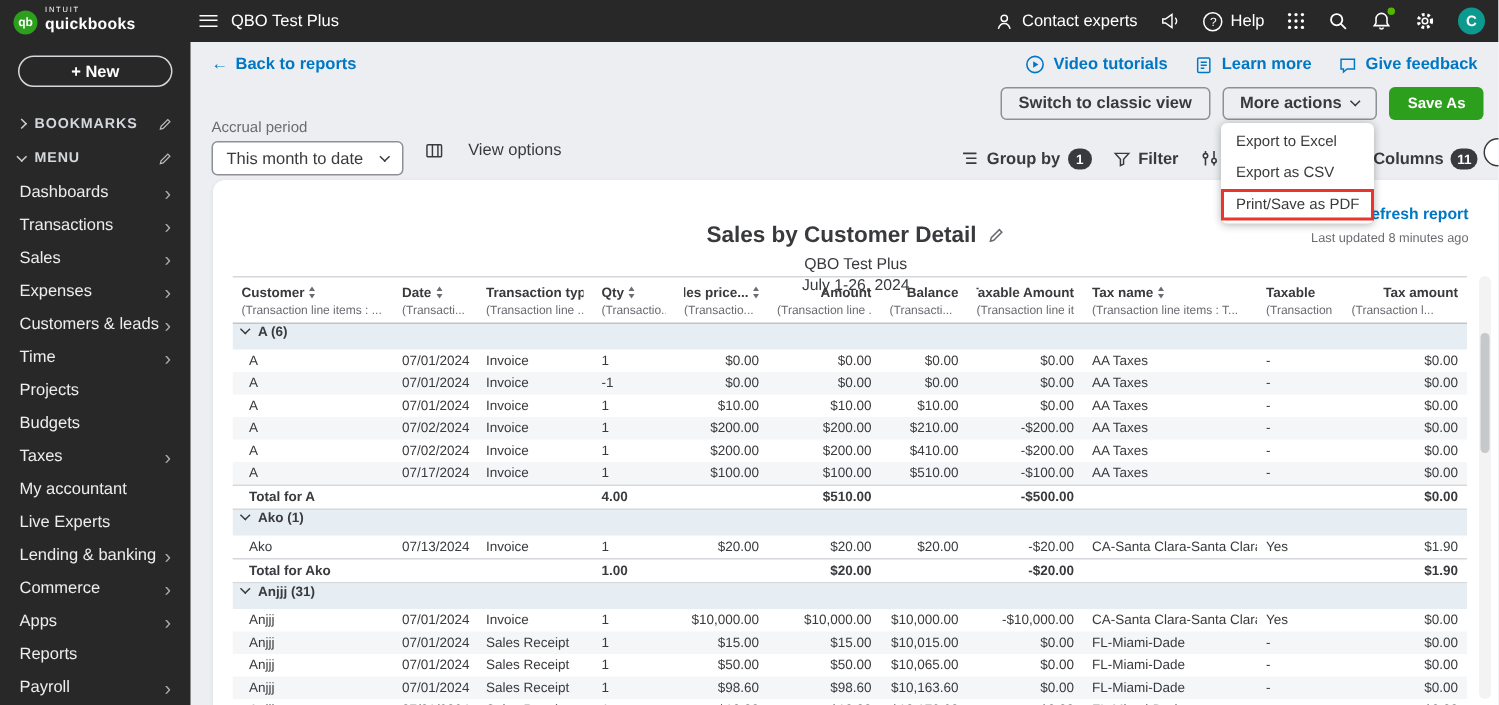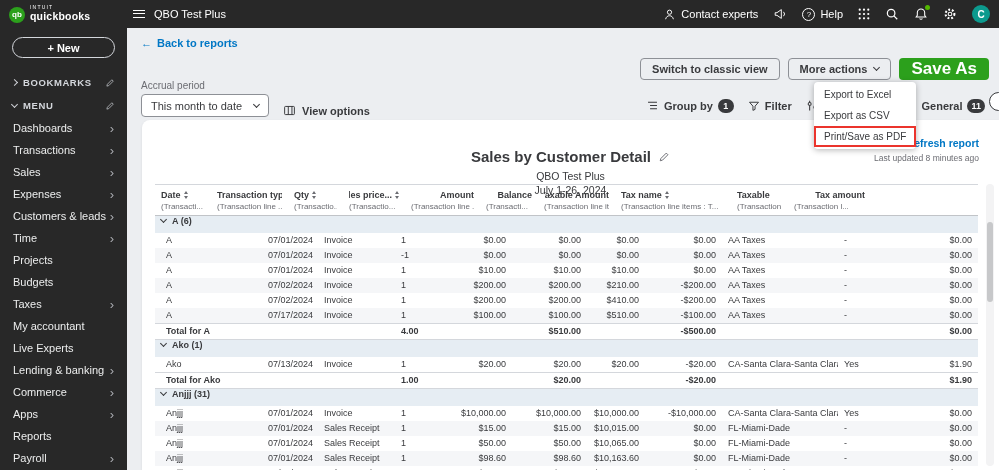--- a/index.html
+++ b/index.html
@@ -35,30 +35,30 @@
 
   
   .main{position:absolute;top:28px;left:127px;width:872px;height:442px;background:#eceef1}
   .subheader{position:absolute;top:0;left:0;right:0;height:30px;display:flex;align-items:center;padding:0 14px}
   .back-link{color:#0077c5;font-weight:600;display:flex;gap:5px;align-items:center;cursor:pointer}
   .sub-right{margin-left:auto;display:flex;gap:18px;align-items:center}
   .sub-link{color:#0077c5;font-weight:600;display:flex;gap:5px;align-items:center;cursor:pointer}
 
   .toolbar{position:absolute;top:30px;right:10px;display:flex;gap:8px;align-items:center;z-index:10}
   .btn{height:22px;padding:0 11px;border:1px solid #8d9096;border-radius:4px;background:transparent;font-weight:600;font-size:11px;color:#393a3d;display:inline-flex;align-items:center;cursor:pointer;white-space:nowrap}
-  .btn-green{height:22px;padding:0 12px;border:none;border-radius:4px;background:#2ca01c;color:#fff;font-weight:600;font-size:17px;display:inline-flex;align-items:center;cursor:pointer}
+  .btn-green{height:22px;padding:0 12px;border:none;border-radius:4px;background:#2ca01c;color:#fff;font-weight:600;font-size:10px;display:inline-flex;align-items:center;cursor:pointer}
   .caret{display:inline-block;width:5px;height:5px;border-right:1.4px solid currentColor;border-bottom:1.4px solid currentColor;transform:rotate(45deg);margin-left:7px;margin-top:-3px}
   .annot{border:2px solid #eb342c;border-radius:5px;padding:1px;display:inline-flex}
 
   .filters{position:absolute;top:52px;left:14px;right:10px;display:flex;align-items:flex-end;gap:14px;z-index:5}
   .fgroup{display:flex;flex-direction:column;gap:3px}
   .flabel{font-size:10px;color:#6b6c72}
   .select{height:23px;border:1px solid #8d9096;border-radius:4px;background:#fff;display:flex;align-items:center;padding:0 9px;font-size:11px;cursor:pointer;white-space:nowrap}
   .select .caret{margin-left:12px}
-  .view-opt{display:flex;align-items:flex-end;gap:6px;font-weight:700;height:23px;cursor:pointer}
+  .view-opt{display:flex;align-items:flex-start;gap:16px;font-weight:400;height:23px;cursor:pointer}
   .filters-right{margin-left:auto;display:flex;gap:14px;align-items:center;height:23px;padding-right:4px}
   .fr-item{display:flex;align-items:center;gap:5px;font-weight:600;cursor:pointer;white-space:nowrap}
   .badge{background:#393a3d;color:#fff;border-radius:8px;min-width:16px;height:14px;font-size:9px;display:inline-flex;align-items:center;justify-content:center;padding:0 4px}
   .edge-circle{position:absolute;top:64px;right:-9px;width:19px;height:19px;border:1.5px solid #393a3d;border-radius:50%;background:#fff;z-index:4}
 
   
   .panel{position:absolute;top:92px;left:15px;right:0;bottom:0;background:#fff;border-top-left-radius:8px;box-shadow:0 1px 3px rgba(0,0,0,.08)}
   .report-head{position:relative;padding-top:28px}
   .rtitle{text-align:center;font-size:15px;font-weight:600;color:#393a3d;display:flex;justify-content:center;gap:7px;align-items:center}
   .rtitle .pencil{color:#6b6c72;display:inline-flex;cursor:pointer}
@@ -252,20 +252,42 @@
     </div>
 </div>
 
 <div class="main">
 
   <div class="subheader">
     <span class="back-link">
       <span>←</span>
       <span>Back to reports</span>
     </span>
+    <div class="sub-right">
+      <span class="sub-link">
+        <svg width="14" height="14" viewBox="0 0 16 16">
+            <circle cx="8" cy="8" r="6.2" fill="none" stroke="#0077c5" stroke-width="1.2"></circle>
+            <path d="M6.6 5.6v4.8l4-2.4z" fill="#0077c5"></path>
+          </svg>
+        <span>Video tutorials</span>
+      </span>
+      <span class="sub-link">
+        <svg width="13" height="13" viewBox="0 0 16 16" fill="none" stroke="#0077c5" stroke-width="1.2">
+            <rect x="3" y="2" width="10" height="12" rx="1"></rect>
+            <path d="M5.5 5.5h5M5.5 8h5M5.5 10.5h3"></path>
+          </svg>
+        <span>Learn more</span>
+      </span>
+      <span class="sub-link">
+        <svg width="13" height="13" viewBox="0 0 16 16" fill="none" stroke="#0077c5" stroke-width="1.2">
+            <path d="M2.5 3h11v8h-6l-3 2.5V11h-2z"></path>
+          </svg>
+        <span>Give feedback</span>
+      </span>
+    </div>
   </div>
 
   <div class="toolbar">
     <button class="btn">Switch to classic view</button>
     <button class="btn">
         <span>More actions</span>
         <span class="caret"></span>
       </button>
     <button class="btn-green">Save As</button>
   </div>
@@ -301,21 +323,21 @@
       </span>
       <span class="fr-item">
         <svg width="13" height="13" viewBox="0 0 16 16" stroke="#393a3d" stroke-width="1.3" fill="none">
             <path d="M4.5 2v12M11.5 2v12"></path>
             <circle cx="4.5" cy="6" r="1.8" fill="#fff"></circle>
             <circle cx="11.5" cy="10" r="1.8" fill="#fff"></circle>
           </svg>
         <span>General options</span>
       </span>
       <span class="fr-item">
-        <span>General</span>
+        <span>Columns</span>
         <span class="badge">11</span>
       </span>
     </div>
   </div>
 
   <span class="edge-circle"></span>
 
   <div class="panel">
     <div class="report-head">
       <div class="rtitle">
@@ -333,20 +355,30 @@
             <path d="M13.5 8a5.5 5.5 0 11-1.6-3.9"></path>
             <path d="M12.2 1.2v3.2H9"></path>
           </svg>
         <span>Refresh report</span>
       </span>
       <span class="updated">Last updated 8 minutes ago</span>
     </div>
 
     <div class="tablewrap">
       <div class="thead">
+          <div class="th" style="width: 107px;">
+            <div class="th-l">
+              <span>Customer</span>
+              <span class="sort">
+                <i class="up"></i>
+                <i class="dn"></i>
+              </span>
+            </div>
+            <div class="th-sub">(Transaction line items : ...</div>
+          </div>
           <div class="th" style="width: 56px;">
             <div class="th-l">
               <span>Date</span>
               <span class="sort">
                 <i class="up"></i>
                 <i class="dn"></i>
               </span>
             </div>
             <div class="th-sub">(Transacti...</div>
           </div>

